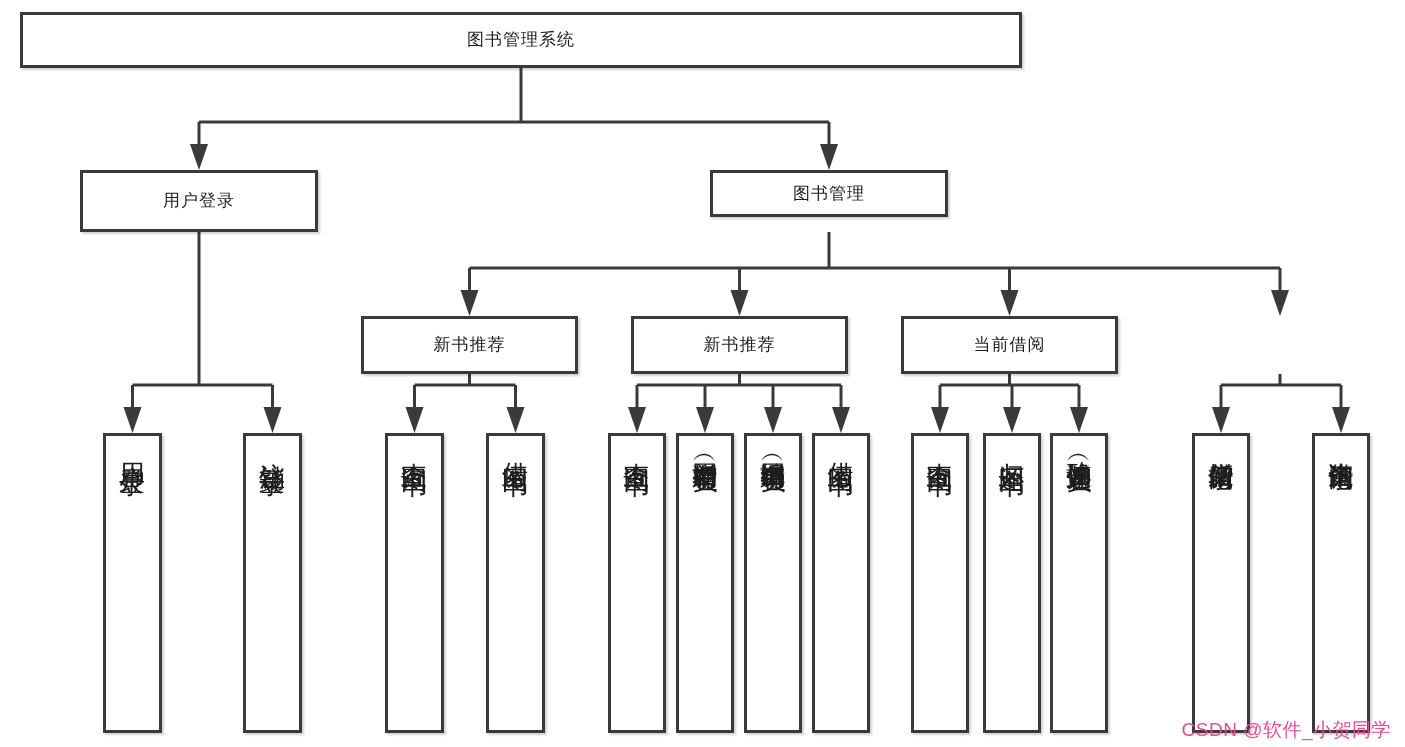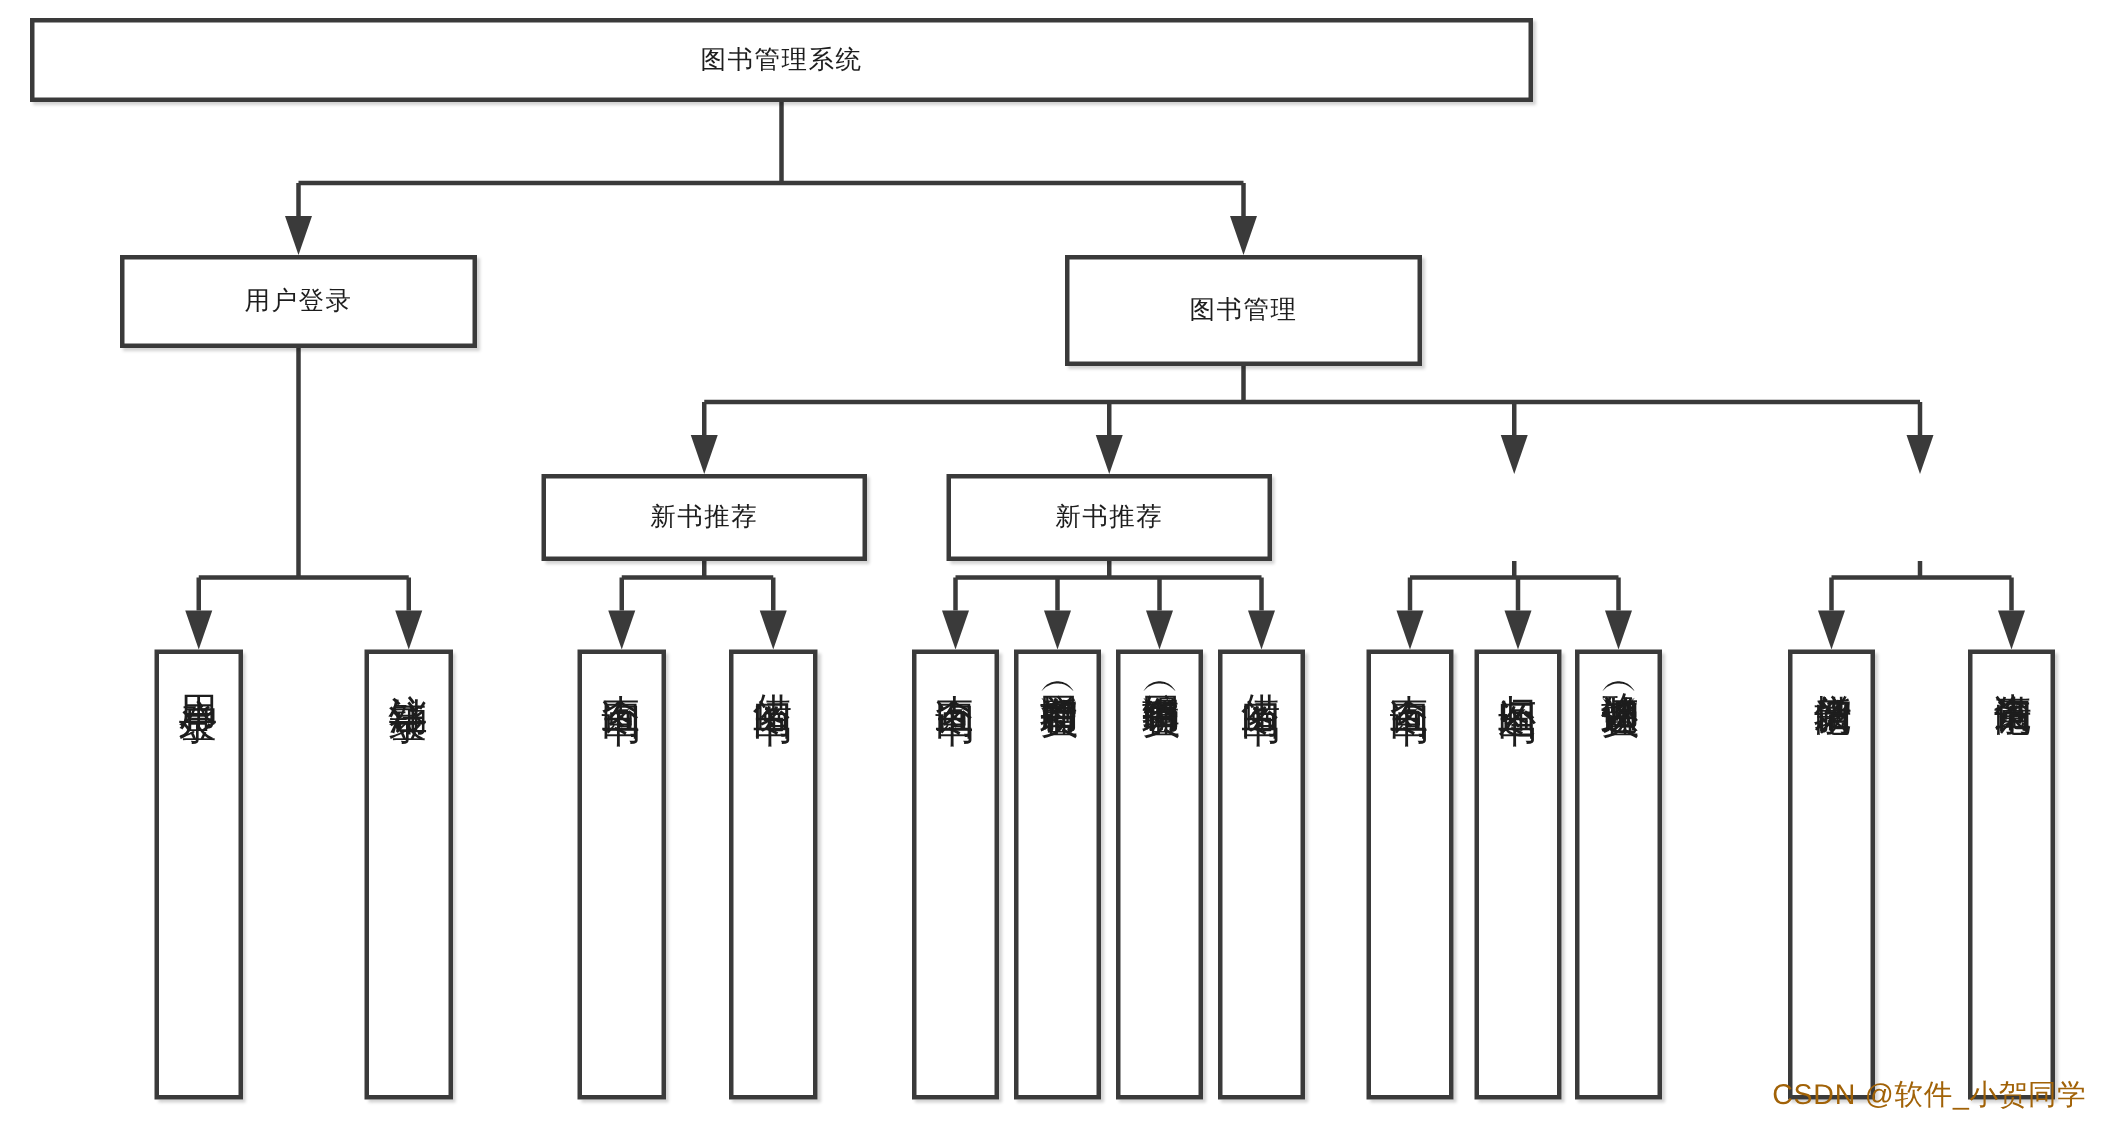--- a/index.html
+++ b/index.html
@@ -59,21 +59,21 @@
   }
   .node.vert.tall .lbl {
     font-size: 25px;
     letter-spacing: 1px;
   }
   #watermark {
     position: absolute;
     right: 14px;
     bottom: 4px;
     font-size: 19px;
-    color: #a16207;
+    color: #ec4899;
     letter-spacing: 0.5px;
     white-space: nowrap;
   }
 </style>
 </head>
 <body>
 
 <div id="canvas">
 
   <svg id="edges" viewBox="0 0 1405 747" preserveAspectRatio="none">
@@ -131,30 +131,33 @@
       <polygon points="1332,407 1350,407 1341,433" fill="#3a3a3a"></polygon>
     </svg>
 
   <div class="node horiz" style="left: 20px; top: 12px; width: 1002px; height: 56px;">
     <span class="lbl">图书管理系统</span>
   </div>
 
   <div class="node horiz" style="left: 80px; top: 170px; width: 238px; height: 62px;">
     <span class="lbl">用户登录</span>
   </div>
-  <div class="node horiz" style="left: 710px; top: 170px; width: 238px; height: 74px;">
+  <div class="node horiz" style="left: 710px; top: 170px; width: 238px; height: 47px;">
     <span class="lbl">图书管理</span>
   </div>
 
   <div class="node horiz" style="left: 361px; top: 316px; width: 217px; height: 58px;">
     <span class="lbl">新书推荐</span>
   </div>
   <div class="node horiz" style="left: 631px; top: 316px; width: 217px; height: 58px;">
     <span class="lbl">新书推荐</span>
   </div>
+  <div class="node horiz" style="left: 901px; top: 316px; width: 217px; height: 58px;">
+    <span class="lbl">当前借阅</span>
+  </div>
 
   <div class="node vert" style="left: 103px; top: 433px; width: 59px; height: 300px;">
     <span class="lbl">用户登录</span>
   </div>
   <div class="node vert" style="left: 243px; top: 433px; width: 59px; height: 300px;">
     <span class="lbl">注销登录</span>
   </div>
 
   <div class="node vert" style="left: 385px; top: 433px; width: 59px; height: 300px;">
     <span class="lbl">查询图书</span>

